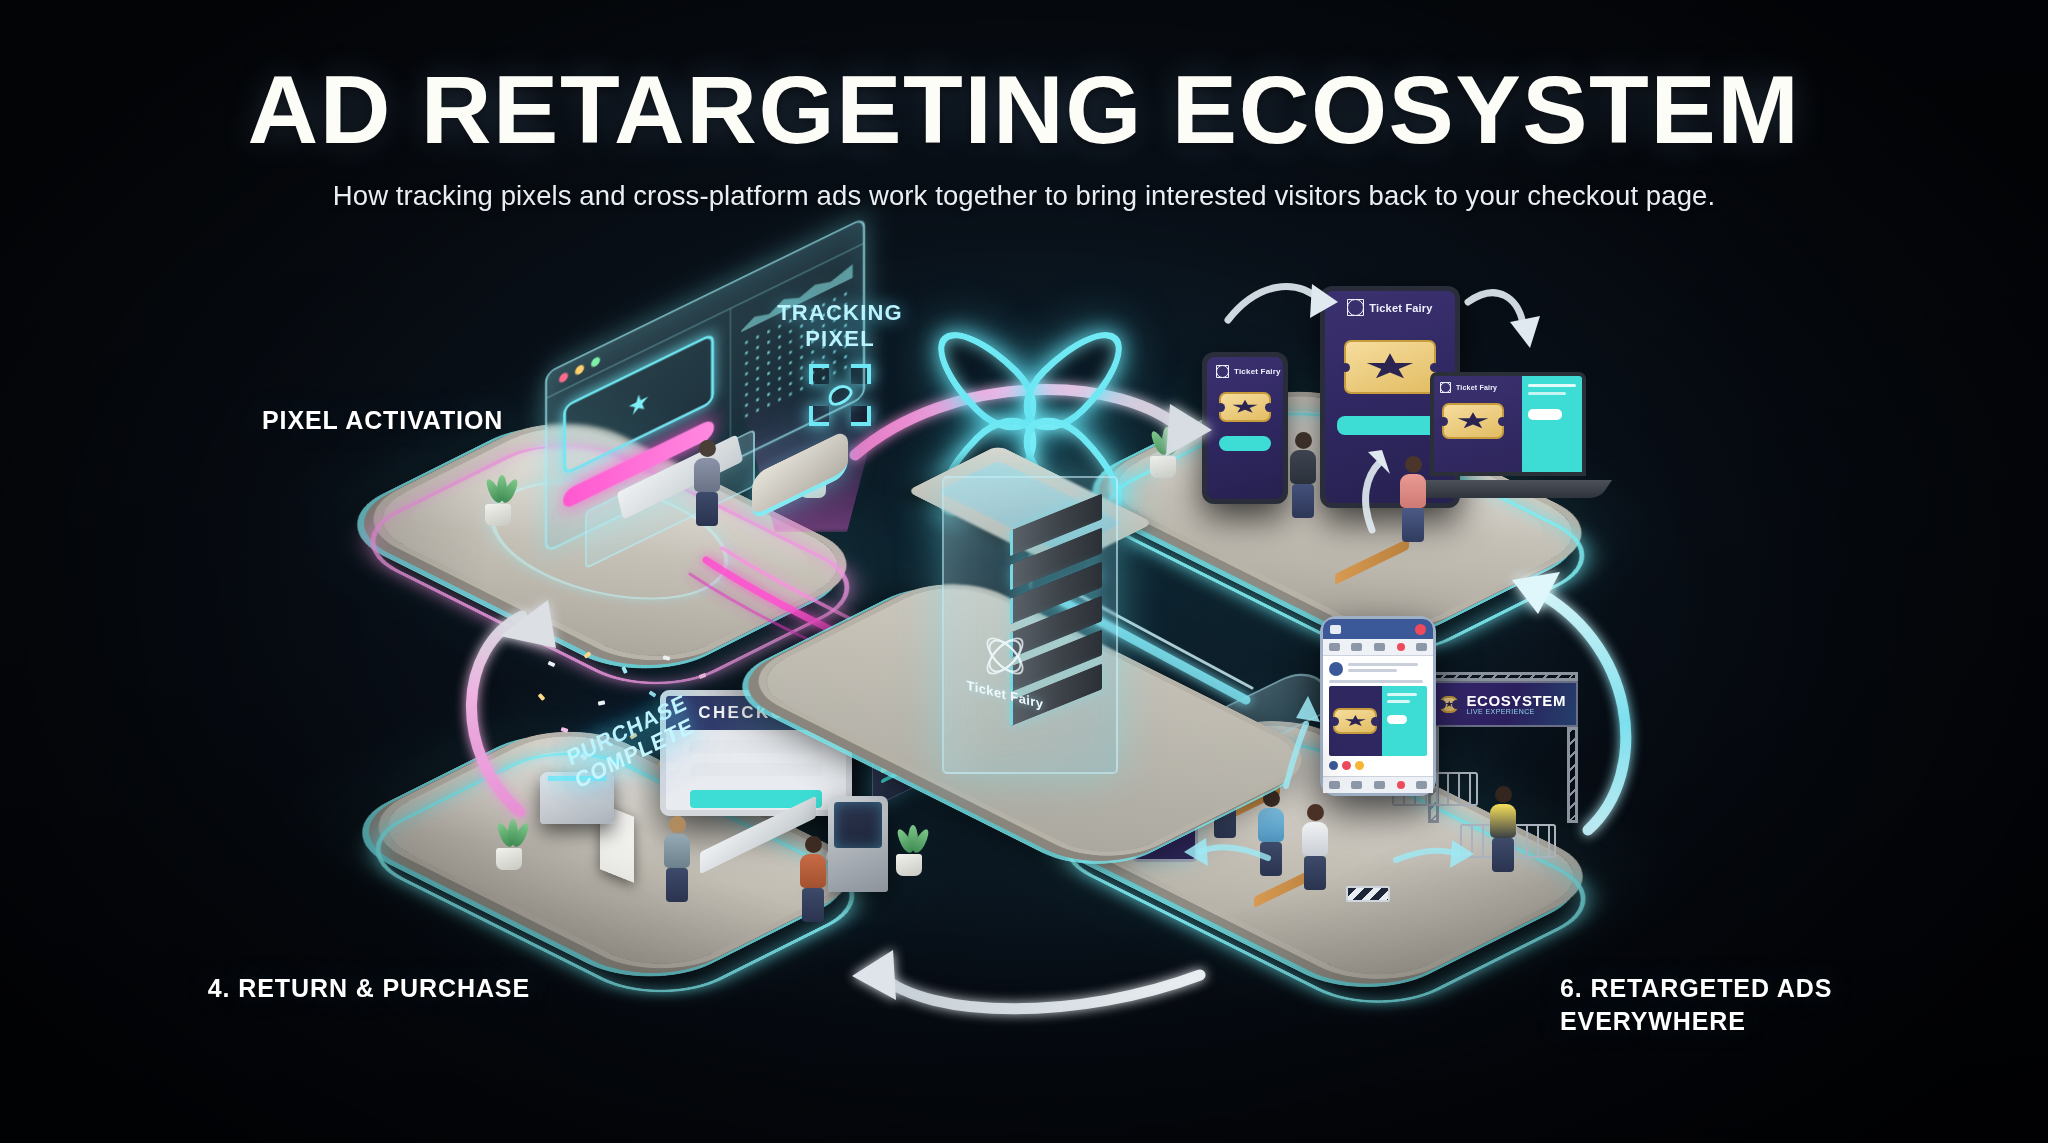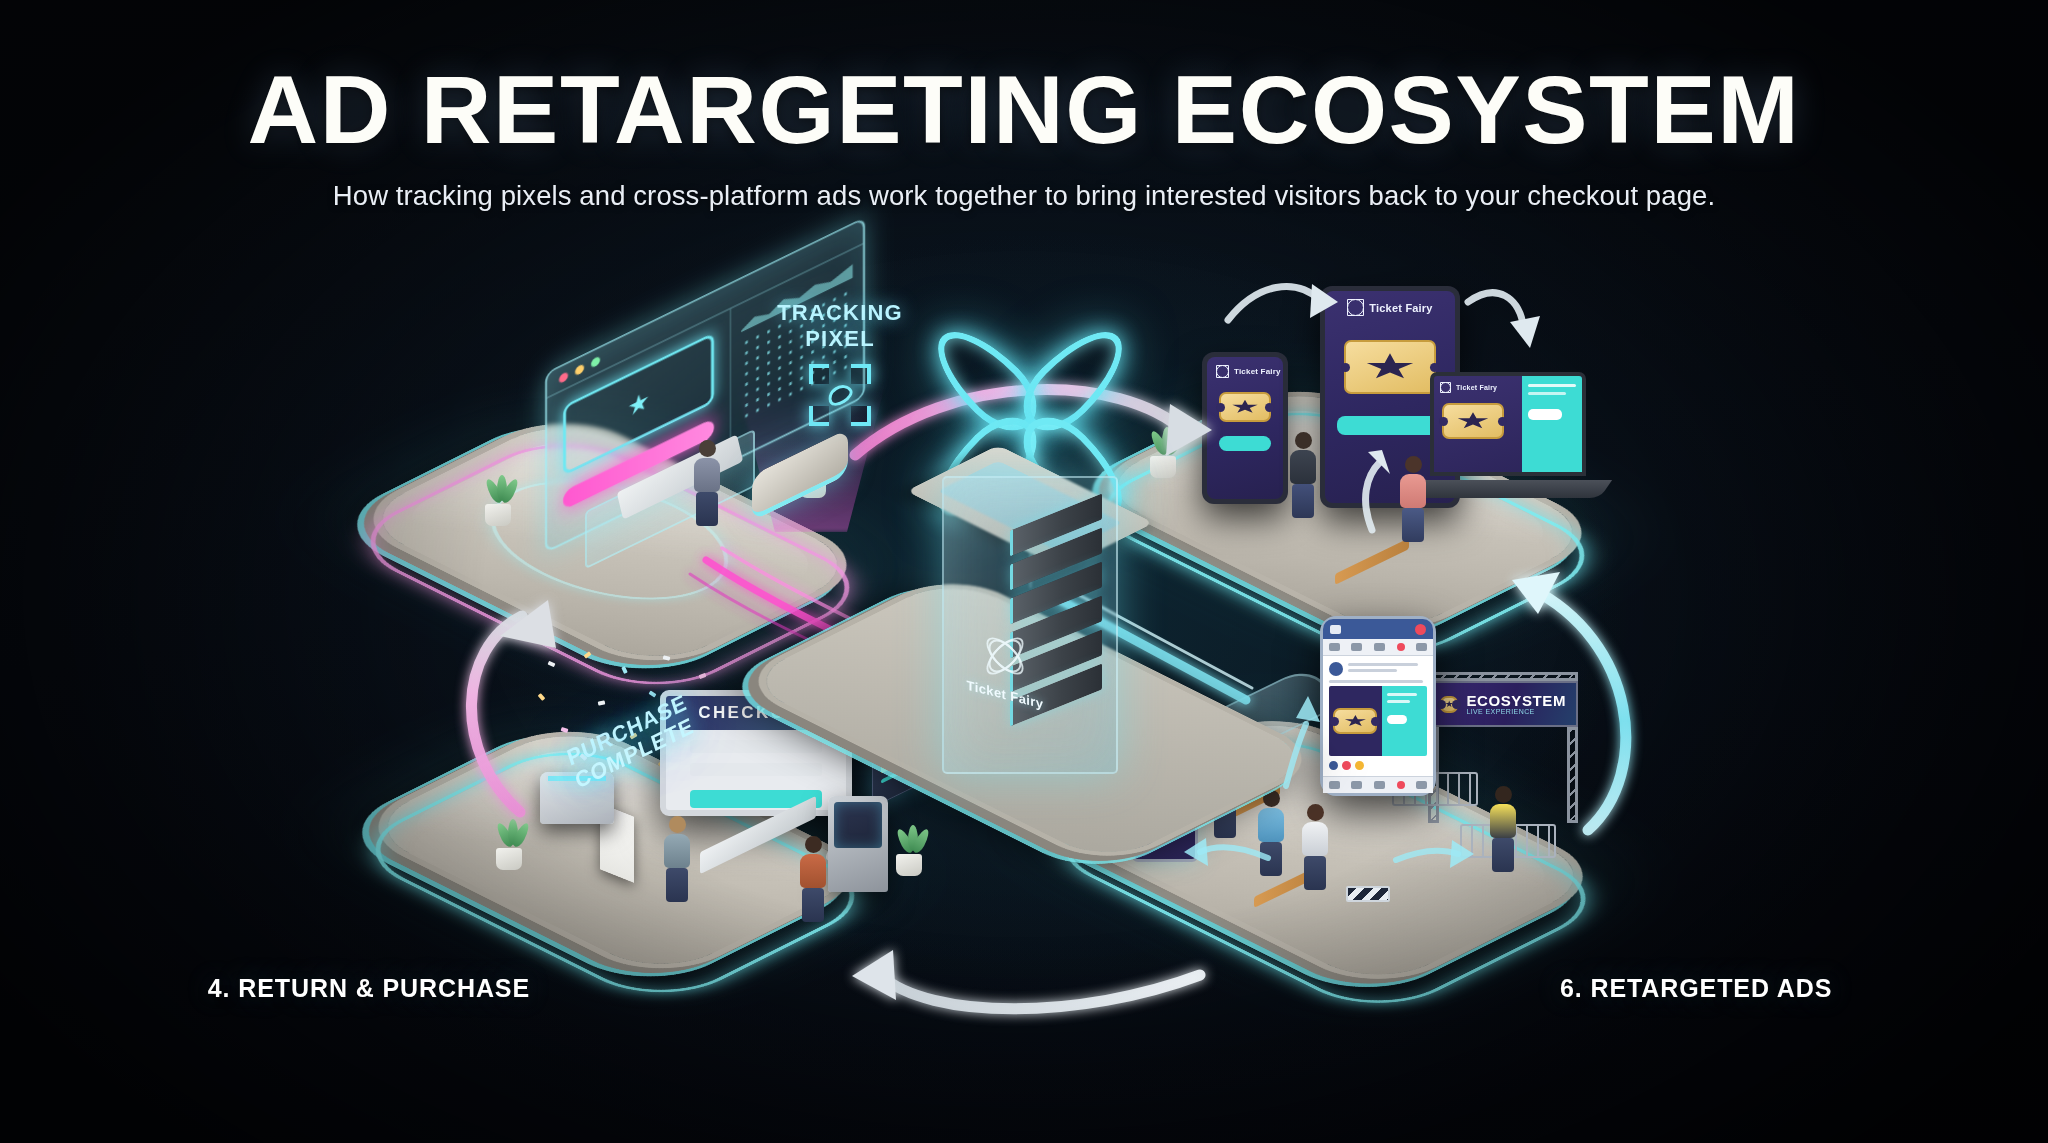--- a/index.html
+++ b/index.html
@@ -773,22 +773,24 @@
       <path d="M 1560 572 L 1512 580 L 1538 614 Z" fill="#dff6fb"></path>
     </g>
 
     <g filter="url(#soft)">
       <path d="M 520 812 C 452 752 458 648 522 616" stroke="url(#gPink2)" stroke-width="11" fill="none" stroke-linecap="round" opacity=".95"></path>
       <path d="M 500 636 L 548 600 L 556 648 Z" fill="#dcdfe4"></path>
     </g>
   </svg>
 
   <div class="steplabel" id="lab1">
+    <div>PIXEL ACTIVATION</div>
   </div>
   <div class="steplabel" id="lab3">
     <div>6. RETARGETED ADS</div>
+    <div>EVERYWHERE</div>
   </div>
   <div class="steplabel" id="lab4">
     <div>4. RETURN &amp; PURCHASE</div>
   </div>
 
   <div class="vig"></div>
 </div>
 
 </body></html>

